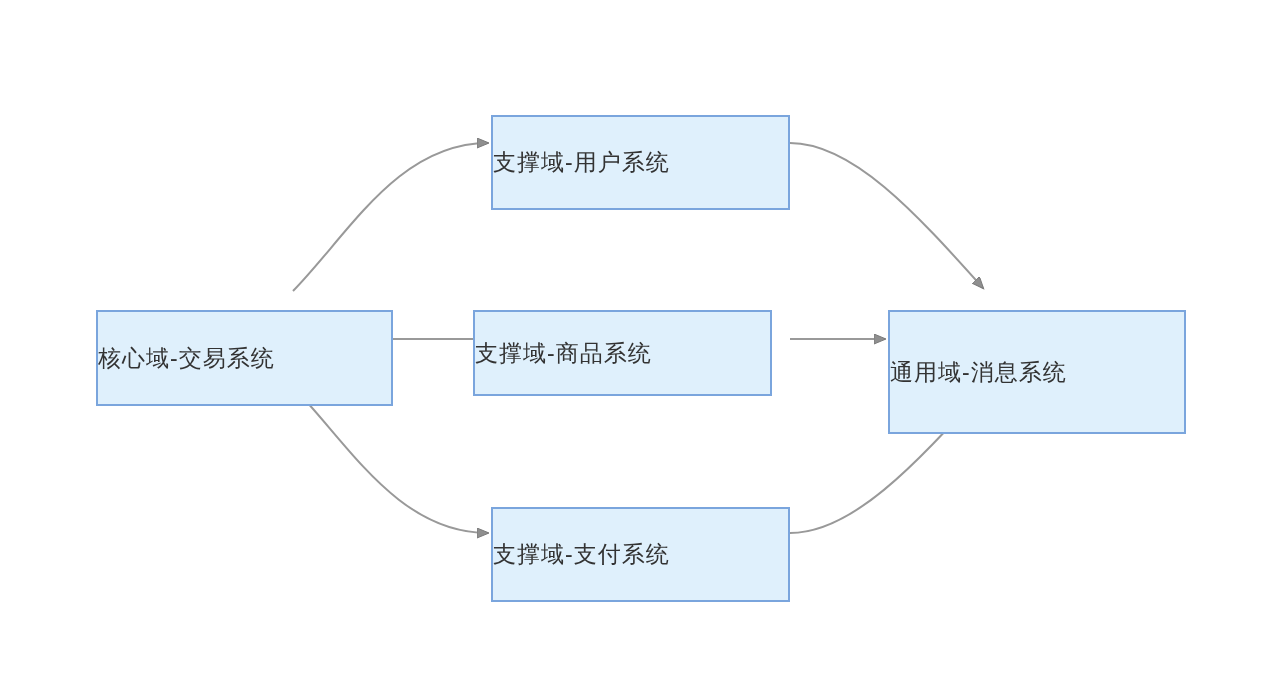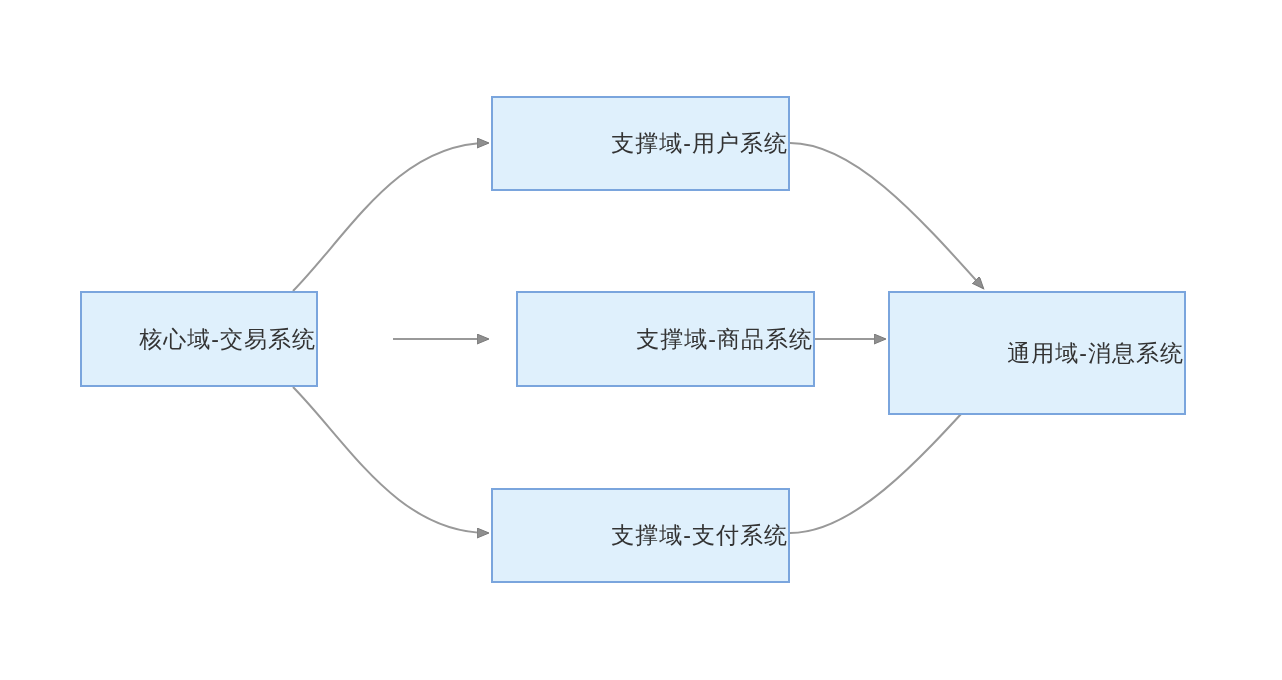--- a/index.html
+++ b/index.html
@@ -42,21 +42,22 @@
     stroke: var(--arrowhead-stroke);
     stroke-width: 1;
   }
   .node {
     position: absolute;
     box-sizing: border-box;
     background: var(--node-fill);
     border: 2px solid var(--node-border);
     display: flex;
     align-items: center;
-    justify-content: flex-end;
+    justify-content: flex-start;
+    margin-top: 19px;
   }
   .node-label {
     color: var(--text-color);
     font-size: 23px;
     letter-spacing: 1px;
     white-space: nowrap;
   }
 </style>
 </head>
 <body>
@@ -69,27 +70,27 @@
       </marker>
     </defs>
   <path d="M 293 291 C 348 235, 398 143, 488 143" class="edge" marker-end="url(#arrowhead)"></path>
       <path d="M 393 339 L 488 339" class="edge" marker-end="url(#arrowhead)"></path>
       <path d="M 293 387 C 348 443, 398 533, 488 533" class="edge" marker-end="url(#arrowhead)"></path>
       <path d="M 790 143 C 852 143, 915 212, 983 288" class="edge" marker-end="url(#arrowhead)"></path>
       <path d="M 790 339 L 885 339" class="edge" marker-end="url(#arrowhead)"></path>
       <path d="M 790 533 C 852 533, 915 465, 983 390" class="edge" marker-end="url(#arrowhead)"></path>
     </svg>
 
-<div class="node" style="left: 80px; top: 291px; width: 238px; height: 96px;">
+<div class="node" style="left: 96px; top: 291px; width: 297px; height: 96px;">
       <span class="node-label">核心域-交易系统</span>
     </div>
     <div class="node" style="left: 491px; top: 96px; width: 299px; height: 95px;">
       <span class="node-label">支撑域-用户系统</span>
     </div>
-    <div class="node" style="left: 516px; top: 291px; width: 299px; height: 96px;">
+    <div class="node" style="left: 473px; top: 291px; width: 299px; height: 86px;">
       <span class="node-label">支撑域-商品系统</span>
     </div>
     <div class="node" style="left: 491px; top: 488px; width: 299px; height: 95px;">
       <span class="node-label">支撑域-支付系统</span>
     </div>
     <div class="node" style="left: 888px; top: 291px; width: 298px; height: 124px;">
       <span class="node-label">通用域-消息系统</span>
     </div>
   </div>
 

